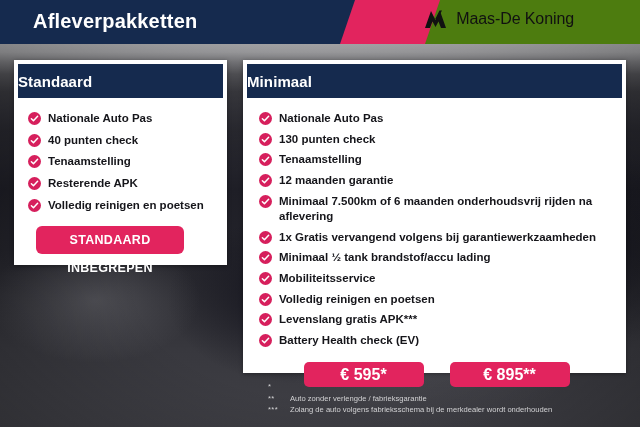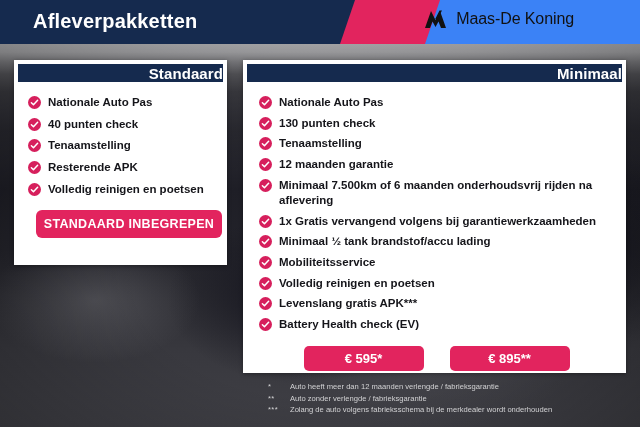--- a/index.html
+++ b/index.html
@@ -39,21 +39,21 @@
     position: absolute;
     inset: 0;
     background: radial-gradient(ellipse 520px 330px at 320px 280px, rgba(0,0,0,0) 35%, rgba(0,0,0,0.38) 100%);
   }
 
   
   .header {
     position: absolute;
     top: 0; left: 0;
     width: 640px; height: 44px;
-    background: #3b82f6;
+    background: #4d7c0f;
     overflow: hidden;
     z-index: 5;
   }
   .header-navy {
     position: absolute;
     top: 0; left: 0;
     width: 395px; height: 44px;
     background: #152a4e;
     clip-path: polygon(0 0, 100% 0, 89% 100%, 0 100%);
   }
@@ -93,24 +93,24 @@
     position: absolute;
     background: #ffffff;
     box-shadow: 0 1px 4px rgba(0,0,0,0.35);
     z-index: 4;
   }
   .card-standard { left: 14px; top: 60px; width: 213px; height: 205px; }
   .card-approved { left: 243px; top: 60px; width: 383px; height: 313px; }
 
   .card-head {
     background: #152a4e;
-    height: 18px;
+    height: 34px;
     display: flex;
     align-items: center;
-    justify-content: flex-end;
+    justify-content: flex-start;
     margin: 4px 4px 0 4px;
   }
   .card-head-title {
     color: #ffffff;
     font-size: 15px;
     font-weight: bold;
     letter-spacing: 0.1px;
   }
 
   .card-body { padding: 13px 12px 10px 14px; }
@@ -134,21 +134,21 @@
     margin-right: 7px;
     margin-top: 1px;
     display: block;
   }
   .li-text { display: block; }
 
   
   .btn-standard {
     display: block;
     margin: 13px 0 0 8px;
-    width: 186px;
+    width: 148px;
     height: 28px;
     line-height: 28px;
     text-align: center;
     background: #e2245e;
     color: #ffffff;
     border: none;
     border-radius: 6px;
     font-family: "Liberation Sans", sans-serif;
     font-size: 12.5px;
     font-weight: bold;
@@ -166,21 +166,21 @@
   .btn-price {
     width: 120px;
     height: 25px;
     line-height: 25px;
     text-align: center;
     background: #e2245e;
     color: #ffffff;
     border: none;
     border-radius: 5px;
     font-family: "Liberation Sans", sans-serif;
-    font-size: 13px;
+    font-size: 16px;
     font-weight: bold;
     cursor: pointer;
   }
 
   
   .footnotes {
     position: absolute;
     left: 268px;
     top: 381px;
     width: 360px;
@@ -355,21 +355,20 @@
       <div class="price-row">
         <button class="btn-price">€ 595*</button>
         <button class="btn-price">€ 895**</button>
       </div>
     </div>
   </div>
 
   <div class="footnotes">
     <div class="footnote">
       <span class="fn-mark">*</span>
-      <span class="fn-text">Auto heeft meer dan 12 maanden verlengde / fabrieksgarantie</span>
     </div>
     <div class="footnote">
       <span class="fn-mark">**</span>
       <span class="fn-text">Auto zonder verlengde / fabrieksgarantie</span>
     </div>
     <div class="footnote">
       <span class="fn-mark">***</span>
       <span class="fn-text">Zolang de auto volgens fabrieksschema bij de merkdealer wordt onderhouden</span>
     </div>
   </div>

